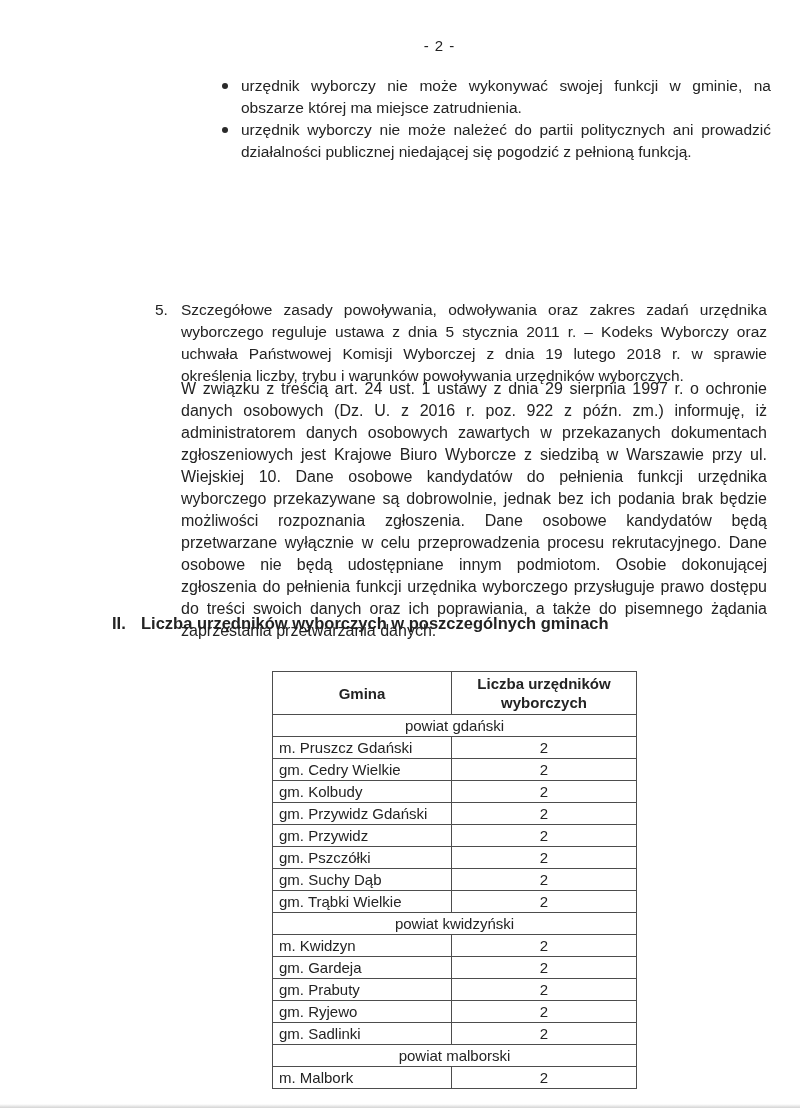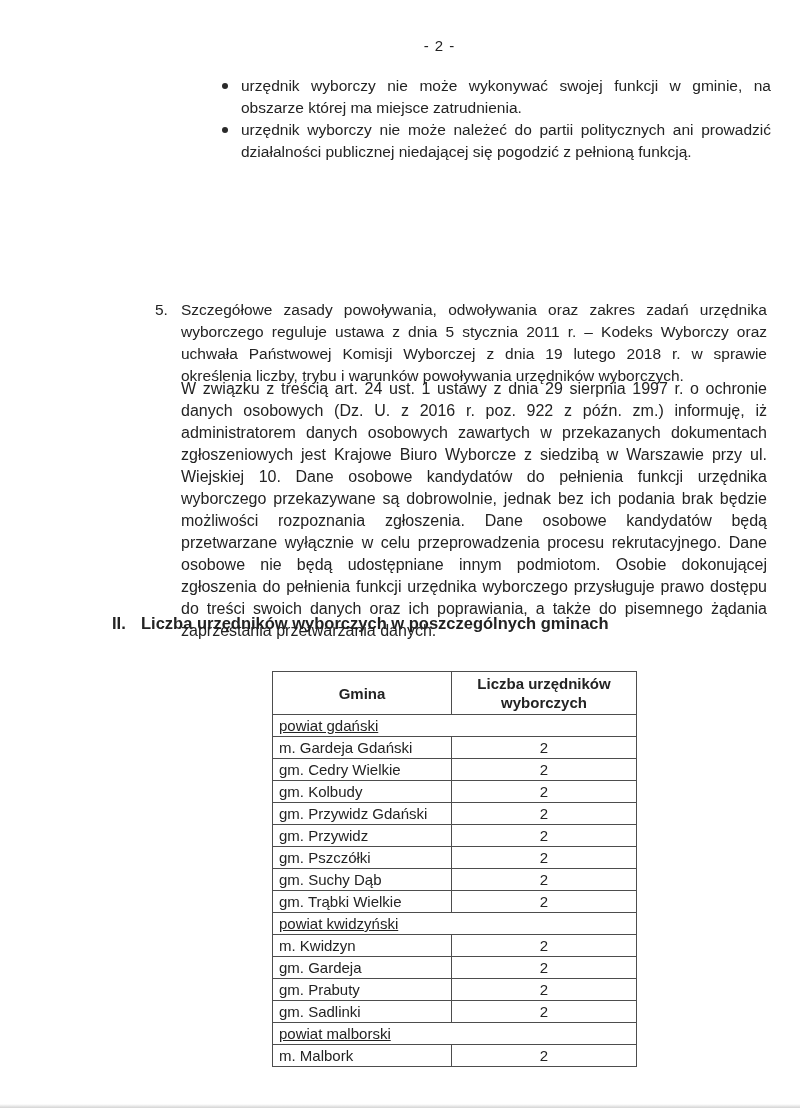--- a/index.html
+++ b/index.html
@@ -61,21 +61,21 @@
     padding: 2px 4px; line-height: 19px;
   }
   .th-gmina { width: 170px; }
   .th-count { width: 176px; }
   .gmina-table td {
     padding: 1px 6px; line-height: 19px; height: 19px;
     white-space: nowrap; overflow: hidden;
   }
   .cell-gmina { text-align: left; }
   .cell-count { text-align: center; }
-  .group-cell { text-align: left; text-decoration: underline; }
+  .group-cell { text-align: center; }
 
   .scan-edge {
     position: absolute; bottom: 0; left: 0; right: 0; height: 4px;
     background: linear-gradient(to bottom, rgba(255,255,255,0), rgba(130,130,130,0.35));
   }
 </style>
 </head>
 <body>
 
 <div class="sheet">
@@ -109,21 +109,21 @@
       <tr>
         <th class="th-gmina">Gmina</th>
         <th class="th-count">Liczba urzędników wyborczych</th>
       </tr>
     </thead>
     <tbody>
         <tr>
           <td colspan="2" class="group-cell">powiat gdański</td>
         </tr>
         <tr>
-          <td class="cell-gmina">m. Gardeja Gdański</td>
+          <td class="cell-gmina">m. Pruszcz Gdański</td>
           <td class="cell-count">2</td>
         </tr>
         <tr>
           <td class="cell-gmina">gm. Cedry Wielkie</td>
           <td class="cell-count">2</td>
         </tr>
         <tr>
           <td class="cell-gmina">gm. Kolbudy</td>
           <td class="cell-count">2</td>
         </tr>
@@ -156,20 +156,24 @@
         </tr>
         <tr>
           <td class="cell-gmina">gm. Gardeja</td>
           <td class="cell-count">2</td>
         </tr>
         <tr>
           <td class="cell-gmina">gm. Prabuty</td>
           <td class="cell-count">2</td>
         </tr>
         <tr>
+          <td class="cell-gmina">gm. Ryjewo</td>
+          <td class="cell-count">2</td>
+        </tr>
+        <tr>
           <td class="cell-gmina">gm. Sadlinki</td>
           <td class="cell-count">2</td>
         </tr>
         <tr>
           <td colspan="2" class="group-cell">powiat malborski</td>
         </tr>
         <tr>
           <td class="cell-gmina">m. Malbork</td>
           <td class="cell-count">2</td>
         </tr>

